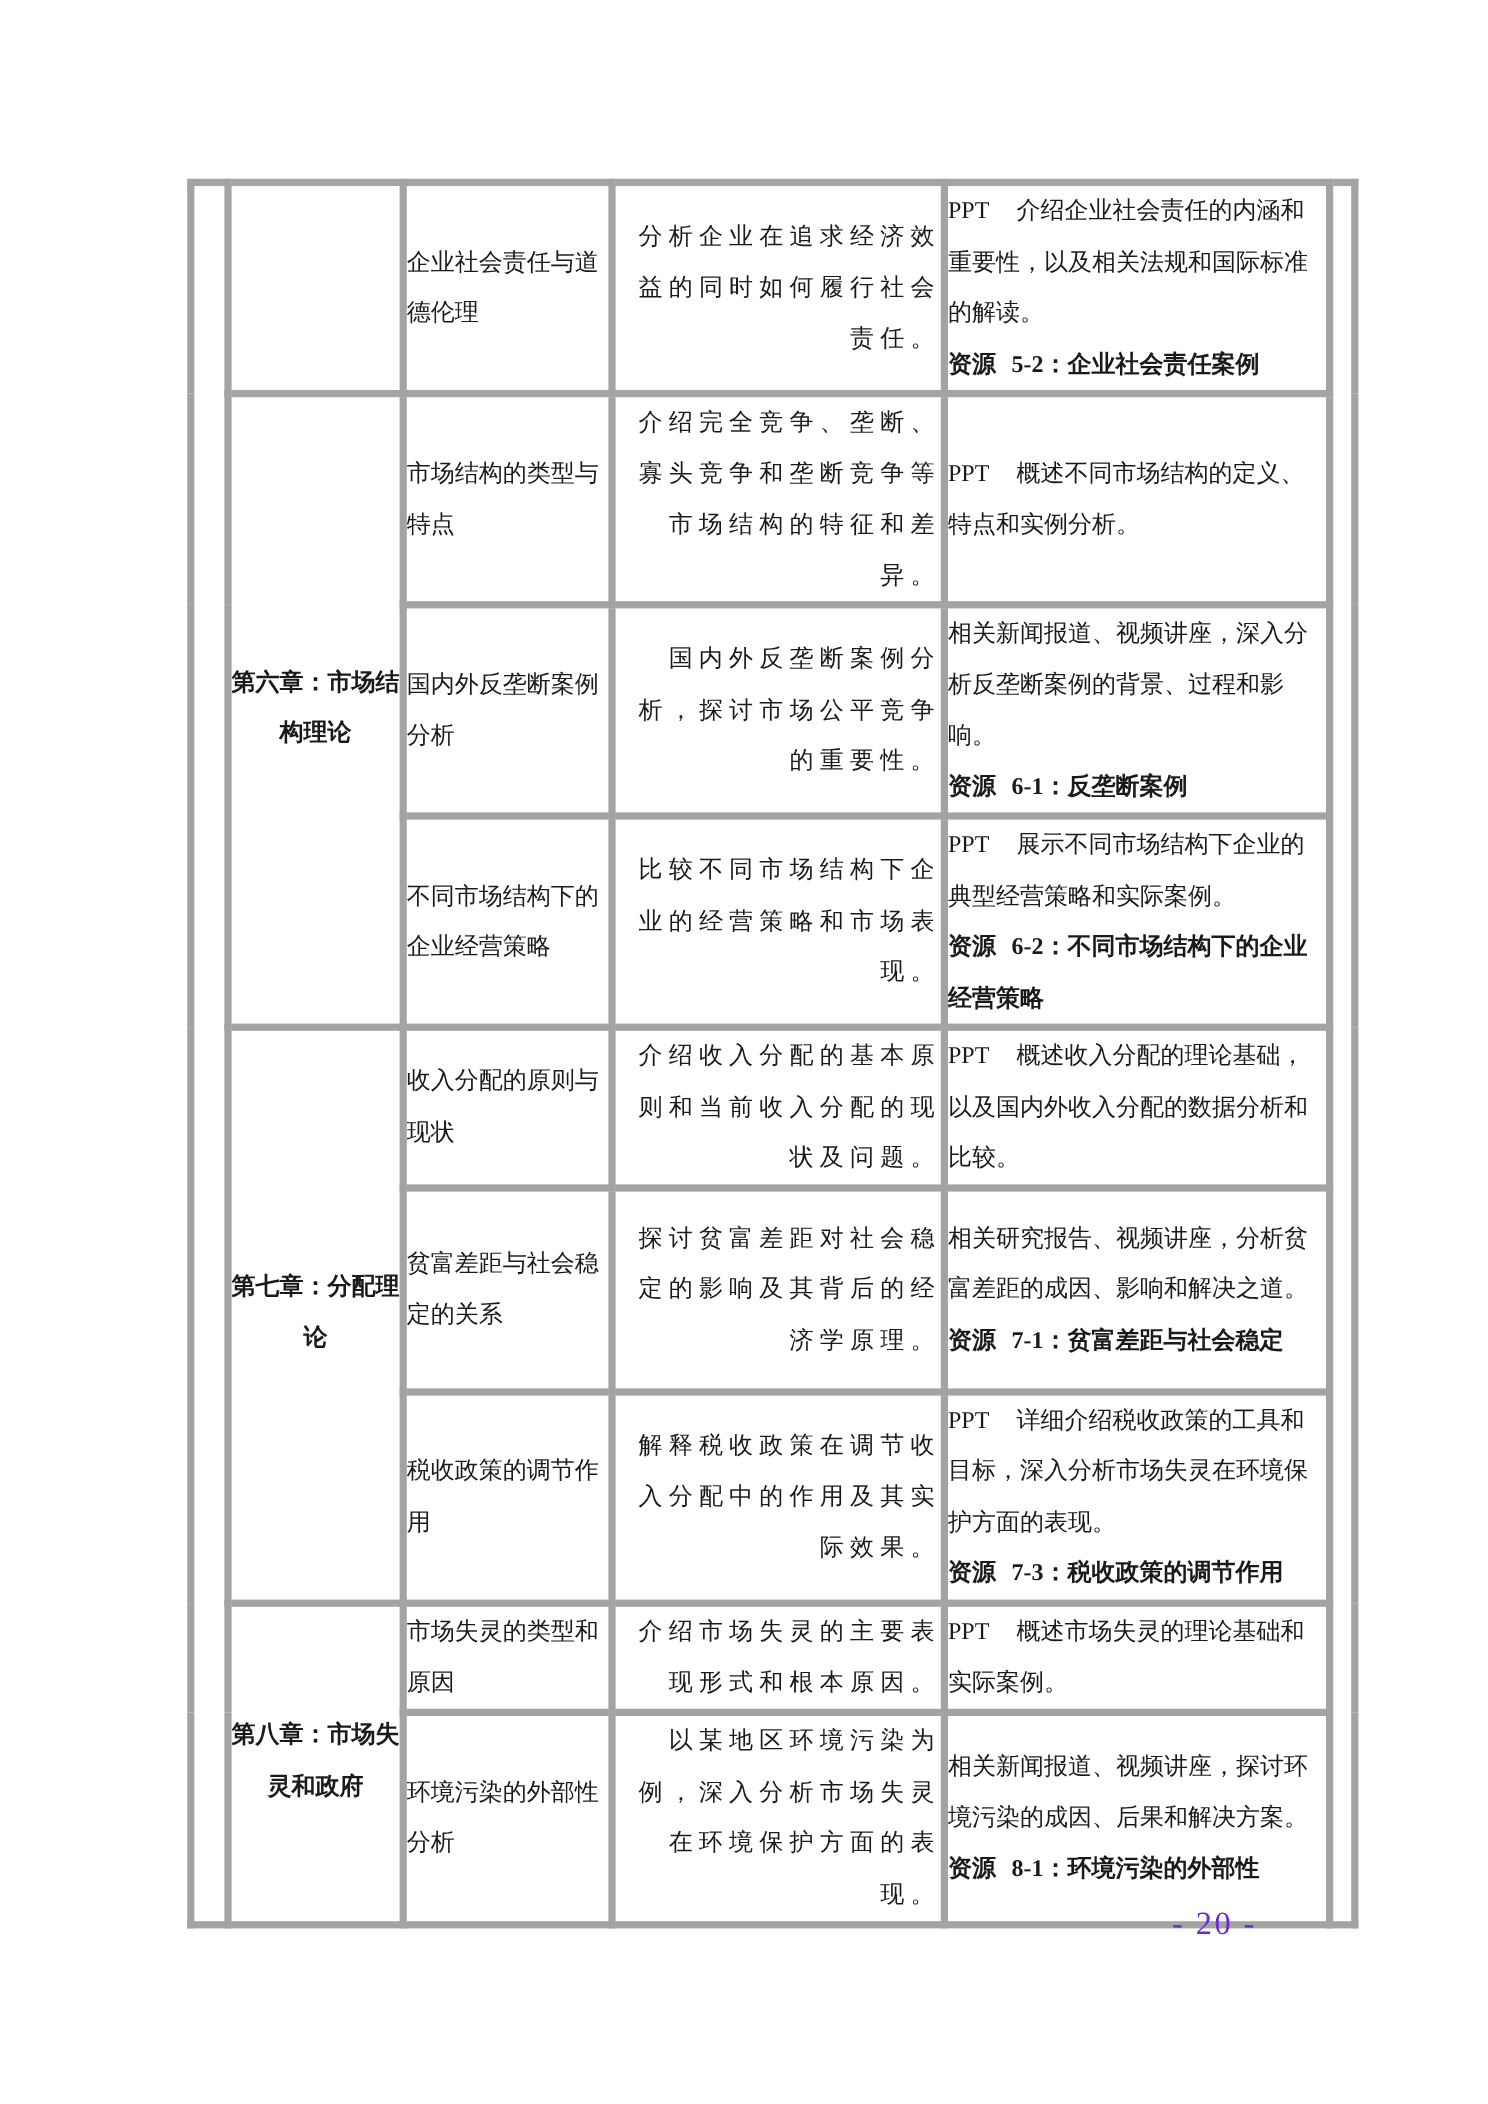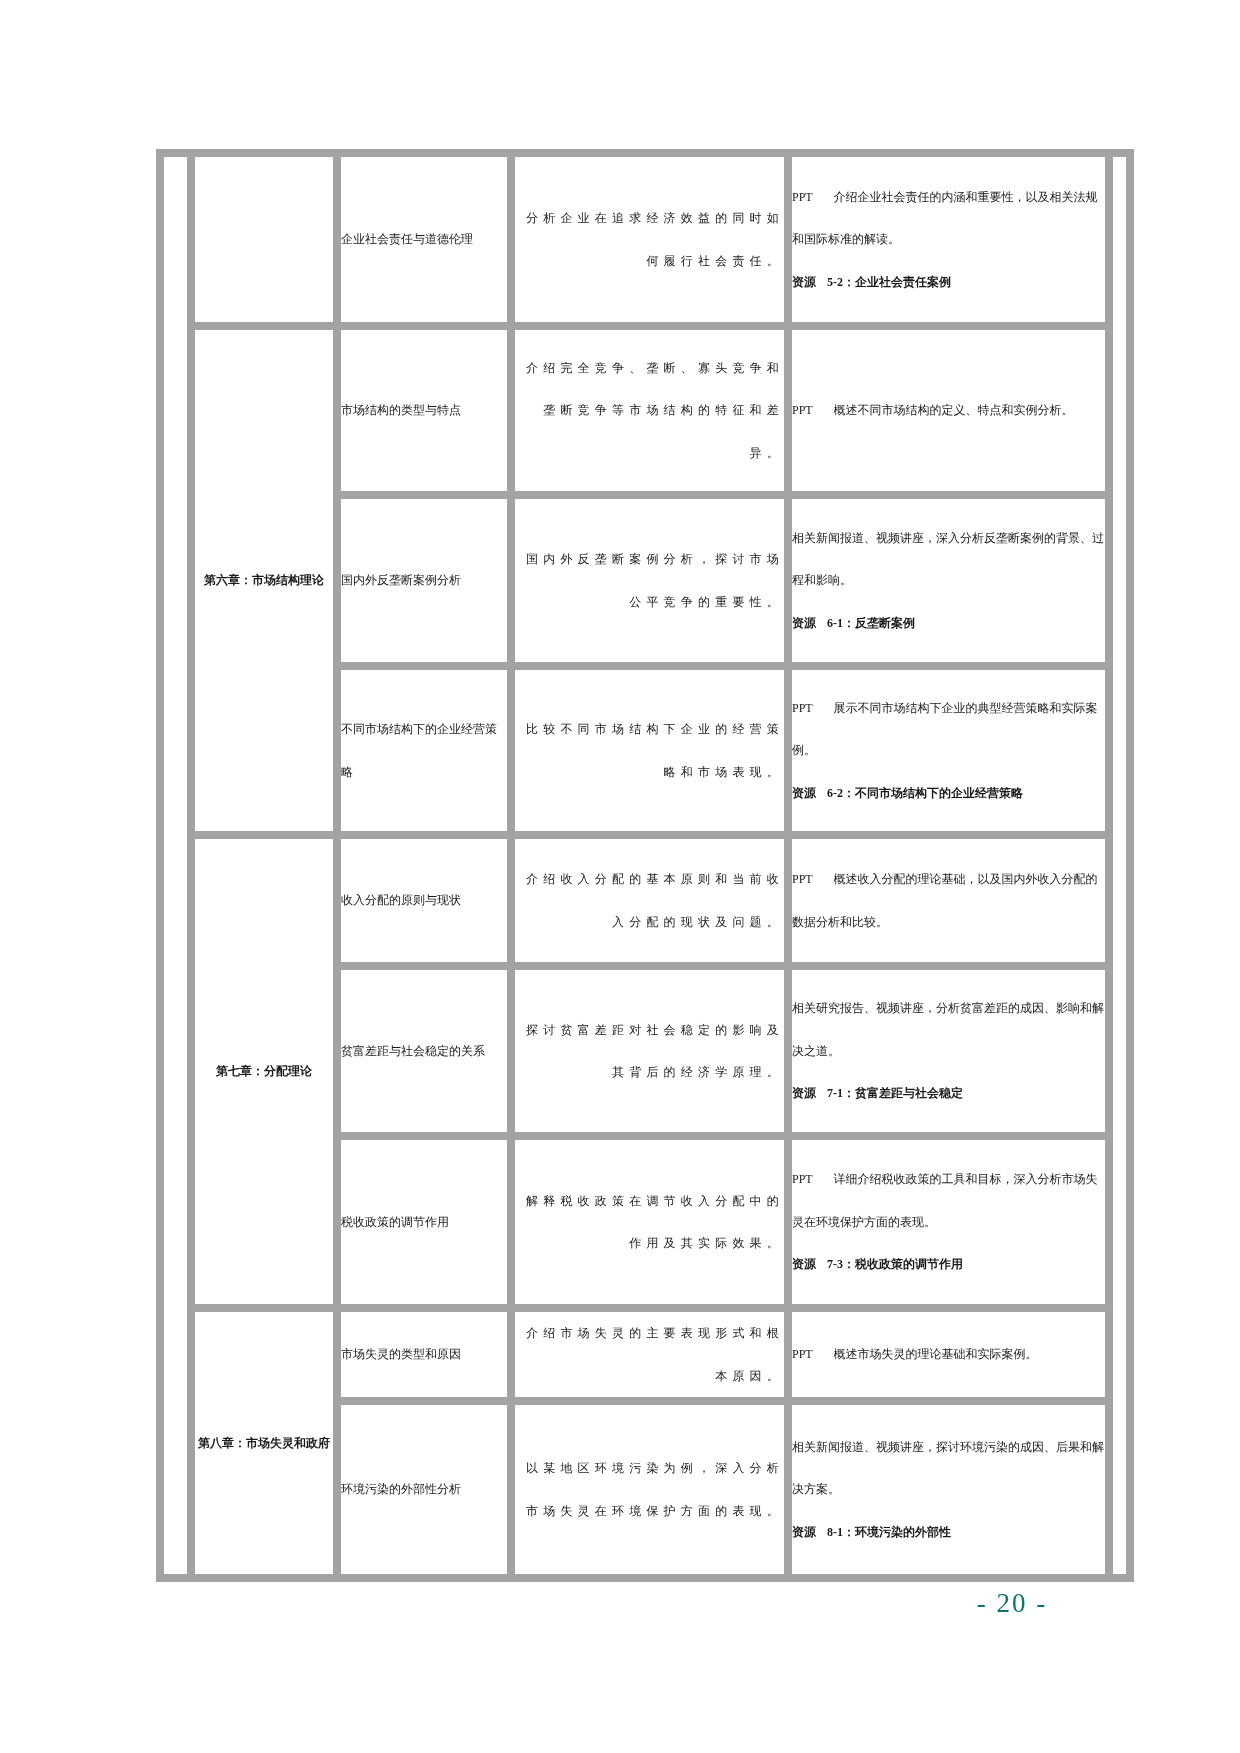--- a/index.html
+++ b/index.html
@@ -15,33 +15,33 @@
   table.course{
     position:absolute;
     left:156px;
     top:149px;
     width:970px;
     border-collapse:collapse;
     table-layout:fixed;
     border-top:3px solid #1a1a1a;
   }
   table.course td{
-    border:8px solid #a3a3a3;
+    border:6px solid #a3a3a3;
     vertical-align:middle;
     padding:0;
-    font-size:12px;
+    font-size:20px;
     line-height:42.5px;
     word-break:normal;
     overflow:hidden;
   }
   td.edge{ padding:0; }
   td.chapter{
     text-align:center;
     font-weight:700;
-    font-family:Liberation Sans, sans-serif;
+    font-family:Liberation Mono, monospace;
     font-size:20px;
     padding:0 4px;
   }
   td.topic{
     padding-left:10px;
     padding-right:2px;
     text-align:left;
     margin-top:12px;
   }
   td.desc{
@@ -64,21 +64,21 @@
     word-spacing:8px;
   }
   .page-number{
     position:absolute;
     left:962px;
     top:1586px;
     width:100px;
     text-align:center;
     font-size:27px;
     line-height:34px;
-    color:#0f766e;
+    color:#6d28d9;
     letter-spacing:2px;
   }
 </style>
 </head>
 <body>
 
 <div class="page">
 
   <table class="course">
     <colgroup>

